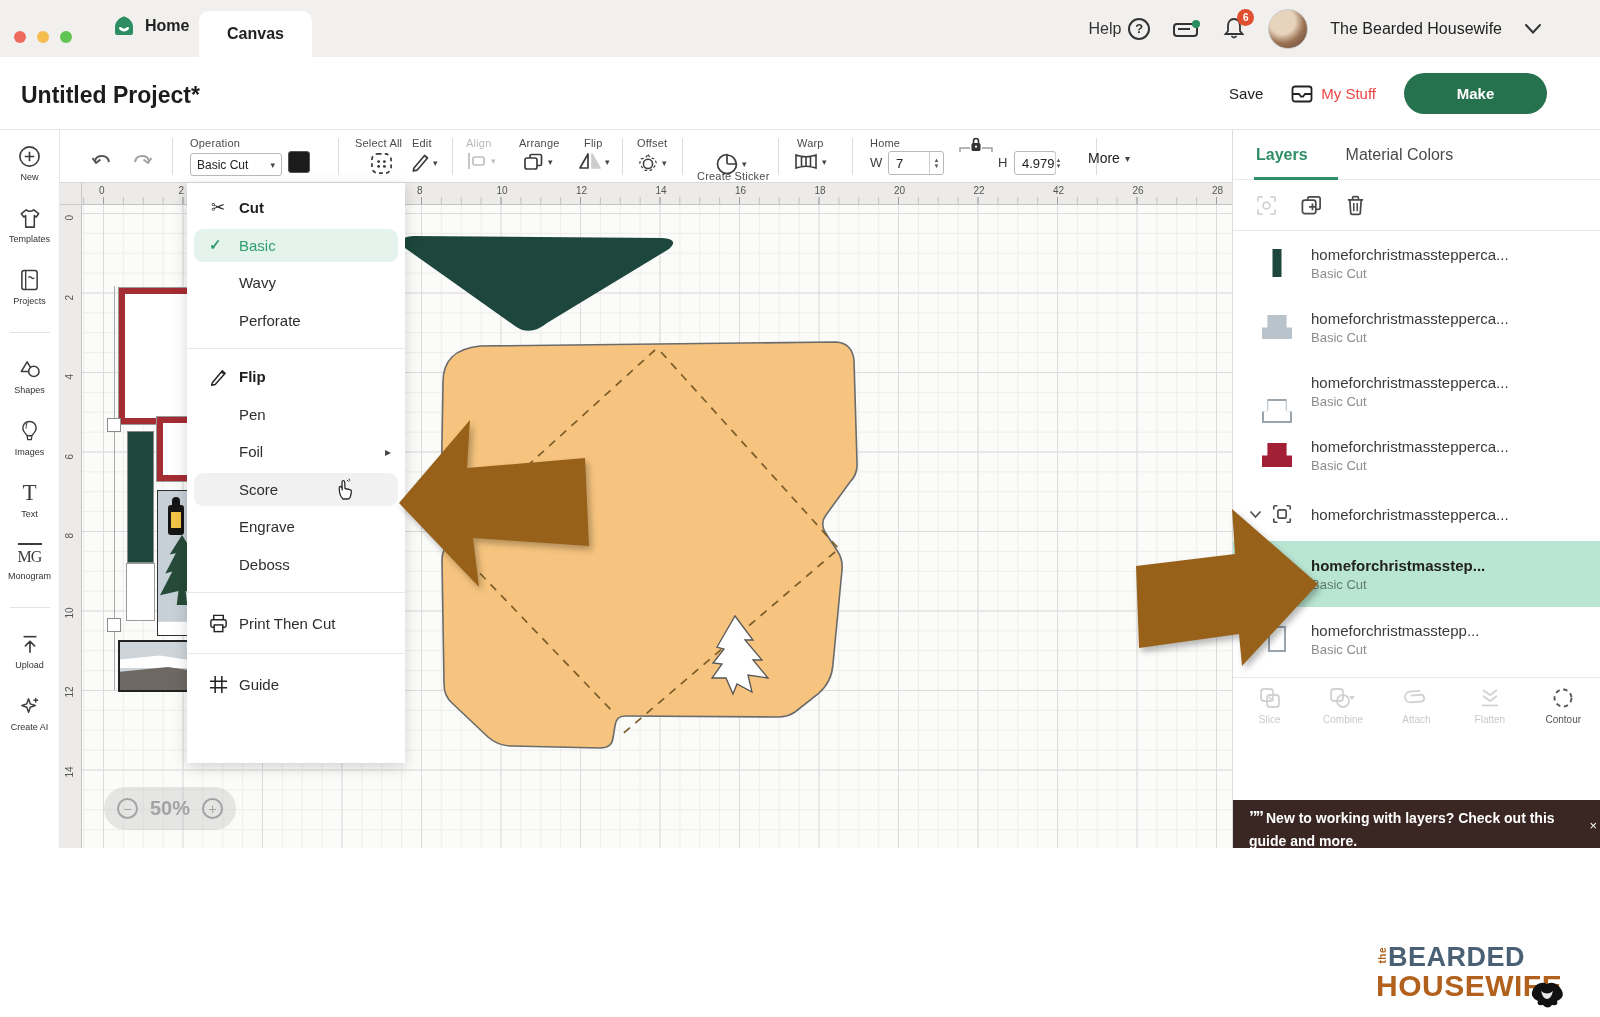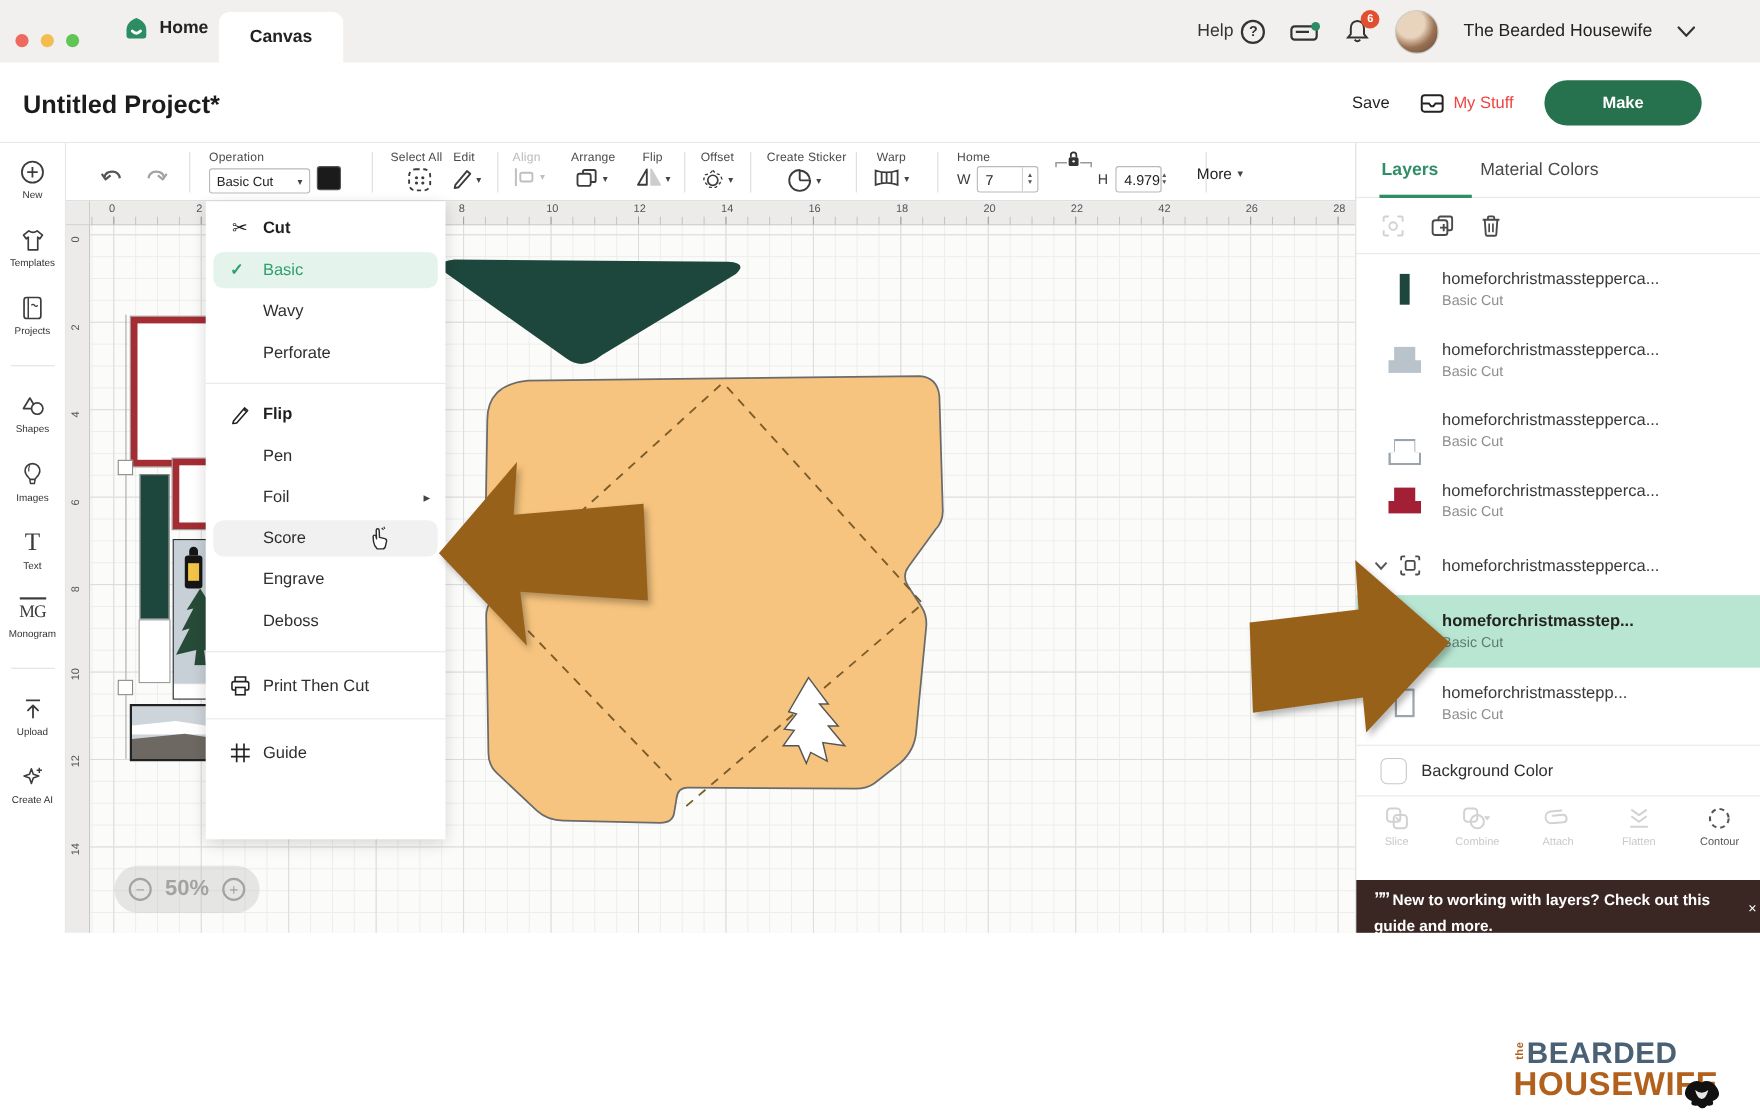--- a/index.html
+++ b/index.html
@@ -378,21 +378,21 @@
     <span class="tb-lab" style="left:577px;">Offset</span>
     <span class="tico" style="left:577px;">
         <svg width="22" height="22" viewBox="0 0 24 24">
           <circle cx="12" cy="13" r="5" fill="none" stroke="#3c3c3c" stroke-width="1.7"></circle>
           <path d="M12 3 L15 6.5 L19.5 7.5 L21 12 L19 16 L15 20 L9 20 L5 16 L3 12 L4.5 7.5 L9 6.5 Z" fill="none" stroke="#3c3c3c" stroke-width="1.3" stroke-dasharray="3 2.6"></path>
         </svg>
         <span class="caret">▾</span>
       </span>
     <span class="vdiv" style="left:622px;"></span>
 
-    <span class="tb-lab" style="left:637px;">Create Sticker</span>
+    <span class="tb-lab" style="left:637px;margin-top:33px;">Create Sticker</span>
     <span class="tico" style="left:655px;">
         <svg width="24" height="24" viewBox="0 0 24 24">
           <path d="M12 2.5 A9.5 9.5 0 1 0 21.5 12 L13.5 12 Q12 12 12 10.5 Z M12.5 3 Q20 4 21.3 11.5" fill="none" stroke="#3c3c3c" stroke-width="1.7" stroke-linejoin="round"></path>
         </svg>
         <span class="caret">▾</span>
       </span>
     <span class="vdiv" style="left:718px;"></span>
 
     <span class="tb-lab" style="left:737px;">Warp</span>
     <span class="tico" style="left:733px;">
@@ -646,24 +646,20 @@
         </span>
         <span class="l-text"><span class="l-name">homeforchristmasstep...</span><div class="l-op">Basic Cut</div></span>
       </div>
       <div class="layer-row">
         <span class="l-thumb thumb-rect"></span>
         <span class="l-text"><span class="l-name">homeforchristmasstepp...</span><div class="l-op">Basic Cut</div></span>
       </div>
     </div>
 
     <div class="rp-divider"></div>
-    <div class="bg-color-row">
-      <span class="bg-swatch"></span>
-      <span class="bg-label">Background Color</span>
-    </div>
 
     <div class="bottom-actions">
       <span class="ba-item">
         <svg width="24" height="24" viewBox="0 0 24 24">
             <rect x="3" y="3" width="12" height="12" rx="3" fill="none" stroke="#d2d2d2" stroke-width="1.8"></rect>
             <rect x="9" y="9" width="12" height="12" rx="3" fill="none" stroke="#d2d2d2" stroke-width="1.8"></rect>
             <path d="M11 11 l4 4" stroke="#d2d2d2" stroke-width="1.6"></path>
           </svg>
         <span class="ba-lbl">Slice</span>
       </span>

